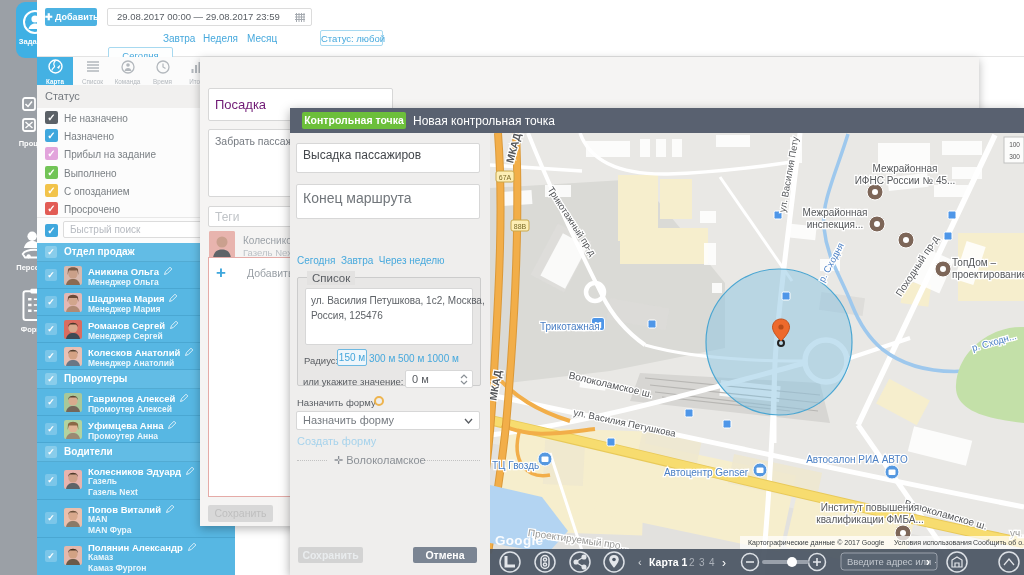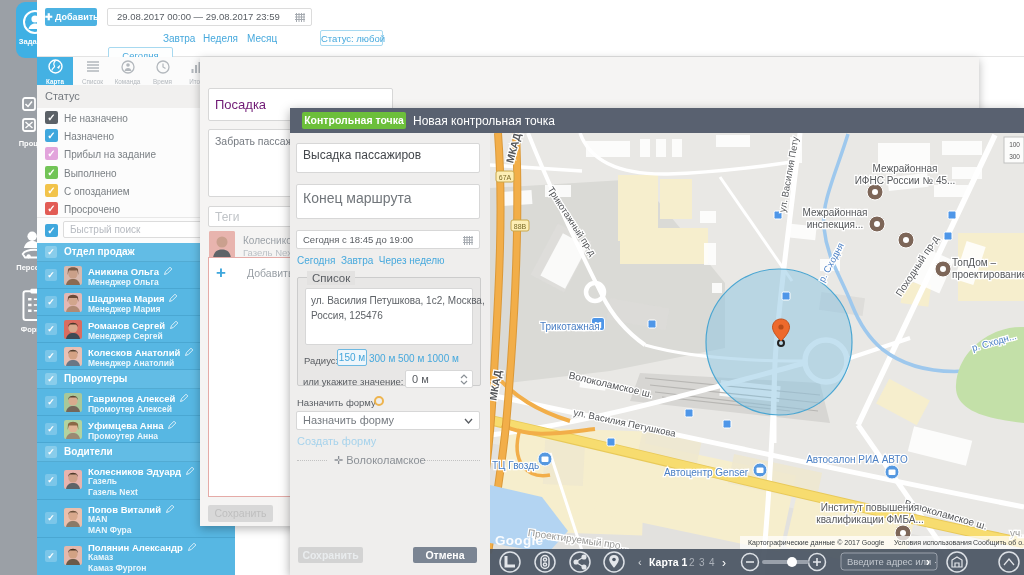--- a/index.html
+++ b/index.html
@@ -338,25 +338,20 @@
     <div class="abs" style="left:8px;top:448px;width:65px;height:17px;background:#d8d8d8;border-radius:2px;color:#bfbfbf;font-size:10.5px;text-align:center;line-height:17px;">Сохранить</div>
   </div>
 
   <div id="m2">
     <div class="hdr">
       <div class="gchip" style="left:12px;top:4px;width:104px;height:17px;font-size:10.5px;line-height:17px;">Контрольная точка</div>
       <div class="mtitle" style="left:123px;top:6px;font-size:12px;">Новая контрольная точка</div>
     </div>
     <div class="fld" style="left:6px;top:35px;width:184px;height:30px;font-size:12px;padding:4px 0 0 6px;color:#43474c;">Высадка пассажиров</div>
     <div class="fld" style="left:6px;top:76px;width:184px;height:35px;font-size:14px;padding:5px 0 0 6px;color:#71767b;">Конец маршрута</div>
-    <div class="fld" style="left:6px;top:122px;width:184px;height:19px;font-size:9.5px;padding:3px 0 0 6px;color:#595d62;">Сегодня с 18:45 до 19:00
-      <svg class="abs" style="right:5px;top:4px" width="12" height="11" viewBox="0 0 12 11">
-          <path d="M1 2.5h10M1 5h10M1 7.5h10M2.5 1v9M5 1v9M7.5 1v9M10 1v9" stroke="#a5aab0" stroke-width="1"></path>
-        </svg>
-    </div>
     <div class="abs blu" style="left:7px;top:147px;font-size:10px;">Сегодня&nbsp; Завтра&nbsp; Через неделю</div>
     <div class="abs" style="left:7px;top:169px;width:184px;height:109px;background:#e8e7e6;border:1px solid #cccccc;border-radius:2px;">
       <div class="abs" style="left:9px;top:-7px;background:#e3e2e1;padding:0 5px;font-size:11.5px;color:#595d62;height:14px;line-height:14px;">Список</div>
       <div class="fld" style="left:7px;top:10px;width:168px;height:57px;font-size:10px;line-height:15px;padding:4px 0 0 5px;color:#5d6166;white-space:nowrap;">ул. Василия Петушкова, 1с2, Москва,<br>Россия, 125476</div>
       <div class="abs" style="left:6px;top:77px;font-size:9.5px;color:#595d62;">Радиус:</div>
       <div class="abs" style="left:39px;top:71px;width:30px;height:17px;border:1px solid #6db9e2;border-radius:2px;color:#45a6db;font-size:10px;text-align:center;line-height:16px;background:#eef6fb;white-space:nowrap;">150 м</div>
       <div class="abs blu" style="left:71px;top:75px;font-size:10px;white-space:nowrap;">300 м</div>
       <div class="abs blu" style="left:100px;top:75px;font-size:10px;white-space:nowrap;">500 м</div>
       <div class="abs blu" style="left:129px;top:75px;font-size:10px;white-space:nowrap;">1000 м</div>
       <div class="abs" style="left:5px;top:98px;font-size:9.5px;color:#595d62;white-space:nowrap;">или укажите значение:</div>

